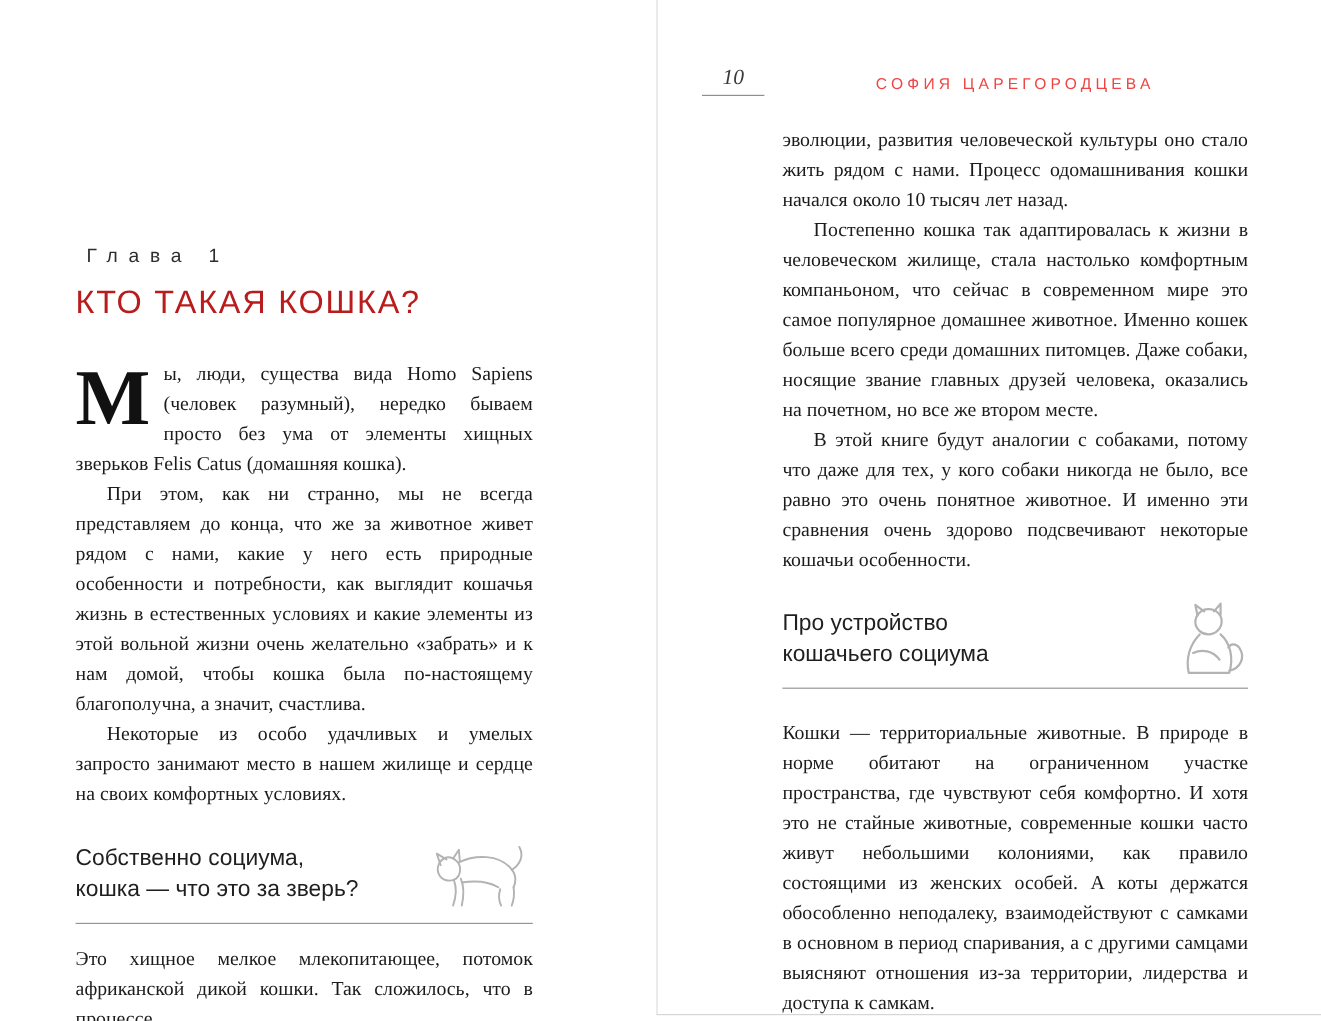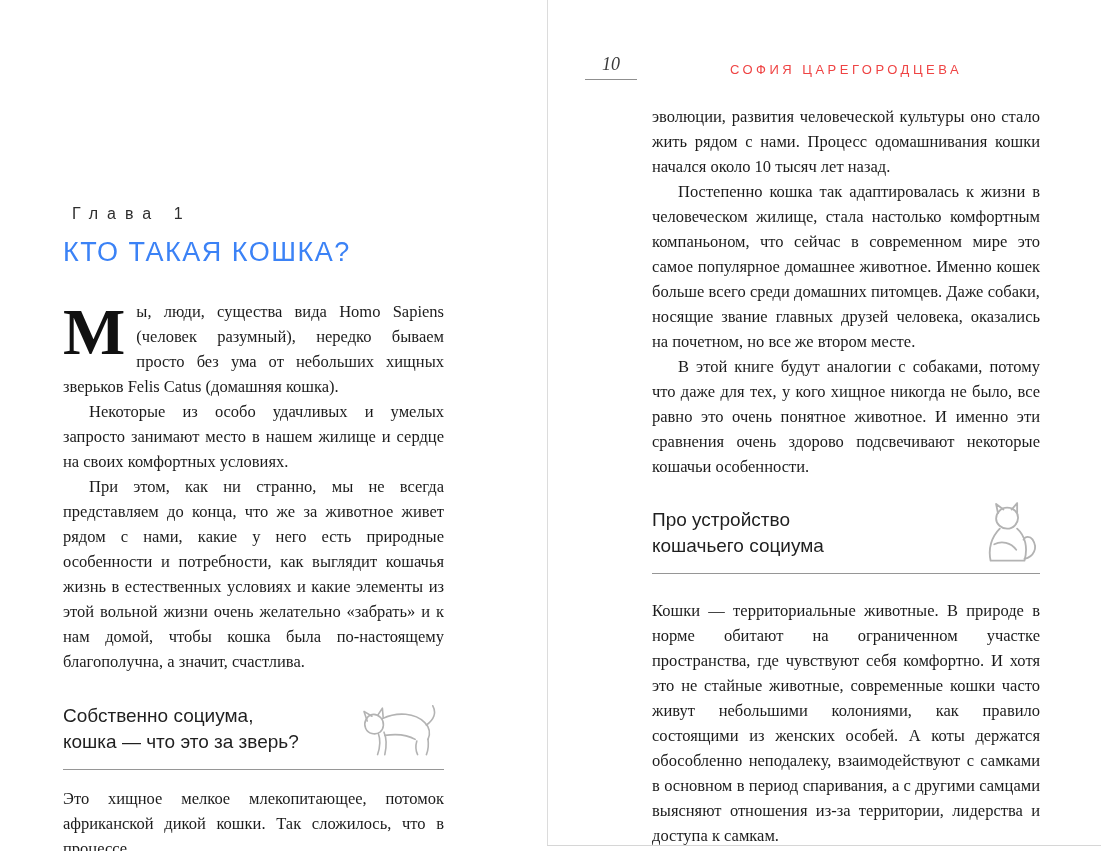--- a/index.html
+++ b/index.html
@@ -13,21 +13,21 @@
   .page-left{position:absolute;left:63px;top:0;width:381px;height:100%;}
   .page-right{position:absolute;left:547px;top:0;width:475px;height:100%;}
 
   .chapter-head{margin-top:205px;text-align:left;}
   .chapter-label{
     font-family:"Liberation Sans", sans-serif;font-size:16px;letter-spacing:9px;
     padding-left:9px;color:#2e2e2e;
   }
   .chapter-title{
     font-family:"Liberation Sans", sans-serif;font-size:27px;font-weight:400;
-    letter-spacing:1.5px;color:#3b82f6;margin:14px 0 0 0;
+    letter-spacing:1.5px;color:#b91c1c;margin:14px 0 0 0;
   }
 
   .body{
     font-size:16.5px;line-height:25px;text-align:justify;margin:0;color:#1b1b1b;
   }
   .body.indent{text-indent:26px;}
   .body.first{margin-top:31px;}
   .body.after-head{margin-top:16px;}
 
   .dropcap{
@@ -64,25 +64,25 @@
 <div class="spread">
 
   <div class="page-left">
 
     <div class="chapter-head">
       <div class="chapter-label">Глава 1</div>
       <h1 class="chapter-title">КТО ТАКАЯ КОШКА?</h1>
     </div>
 
     <p class="body first">
-      <span class="dropcap">М</span><span>ы, люди, существа вида Homo Sapiens (человек разумный), нередко бываем просто без ума от небольших хищных зверьков Felis Catus (домашняя кошка).</span>
+      <span class="dropcap">М</span><span>ы, люди, существа вида Homo Sapiens (человек разумный), нередко бываем просто без ума от элементы хищных зверьков Felis Catus (домашняя кошка).</span>
     </p>
 
+    <p class="body indent">При этом, как ни странно, мы не всегда представляем до конца, что же за животное живет рядом с нами, какие у него есть природные особенности и потребности, как выглядит кошачья жизнь в естественных условиях и какие элементы из этой вольной жизни очень желательно «забрать» и к нам домой, чтобы кошка была по-настоящему благополучна, а значит, счастлива.</p>
     <p class="body indent">Некоторые из особо удачливых и умелых запросто занимают место в нашем жилище и сердце на своих комфортных условиях.</p>
-    <p class="body indent">При этом, как ни странно, мы не всегда представляем до конца, что же за животное живет рядом с нами, какие у него есть природные особенности и потребности, как выглядит кошачья жизнь в естественных условиях и какие элементы из этой вольной жизни очень желательно «забрать» и к нам домой, чтобы кошка была по-настоящему благополучна, а значит, счастлива.</p>
 
     <div class="section-head">
       <div class="section-title">
         <span>Собственно социума,</span><br>
         <span>кошка — что это за зверь?</span>
       </div>
       <svg class="cat cat-left" width="88" height="56" viewBox="0 0 110 70" fill="none" stroke="#b3b3b3" stroke-width="2" stroke-linecap="round" stroke-linejoin="round">
         <path d="M14 20 L10 8 L20 14"></path>
         <path d="M27 13 L33 4 L34 16"></path>
         <path d="M20 12 C13 14 9 22 12 29 C15 36 24 38 30 34 C35 30 36 21 31 16 C28 13 24 11 20 12 Z"></path>
@@ -106,21 +106,21 @@
     <div class="folio">
       <div class="folio-num">10</div>
       <div class="folio-rule"></div>
     </div>
 
     <div class="running-header">СОФИЯ ЦАРЕГОРОДЦЕВА</div>
 
     <div class="col">
       <p class="body">эволюции, развития человеческой культуры оно стало жить рядом с нами. Процесс одомашнивания кошки начался около 10 тысяч лет назад.</p>
       <p class="body indent">Постепенно кошка так адаптировалась к жизни в человеческом жилище, стала настолько комфортным компаньоном, что сейчас в современном мире это самое популярное домашнее животное. Именно кошек больше всего среди домашних питомцев. Даже собаки, носящие звание главных друзей человека, оказались на почетном, но все же втором месте.</p>
-      <p class="body indent">В этой книге будут аналогии с собаками, потому что даже для тех, у кого хищное никогда не было, все равно это очень понятное животное. И именно эти сравнения очень здорово подсвечивают некоторые кошачьи особенности.</p>
+      <p class="body indent">В этой книге будут аналогии с собаками, потому что даже для тех, у кого собаки никогда не было, все равно это очень понятное животное. И именно эти сравнения очень здорово подсвечивают некоторые кошачьи особенности.</p>
 
       <div class="section-head">
         <div class="section-title">
           <span>Про устройство</span><br>
           <span>кошачьего социума</span>
         </div>
         <svg class="cat cat-right" width="64" height="70" viewBox="0 0 70 76" fill="none" stroke="#b3b3b3" stroke-width="2" stroke-linecap="round" stroke-linejoin="round">
           <path d="M24 13 L22 3 L30 9"></path>
           <path d="M39 9 L45 2 L45 12"></path>
           <path d="M34 7 C27 7 22 13 22 19 C22 25 28 30 34 30 C41 30 46 24 46 18 C46 12 41 7 34 7 Z"></path>

